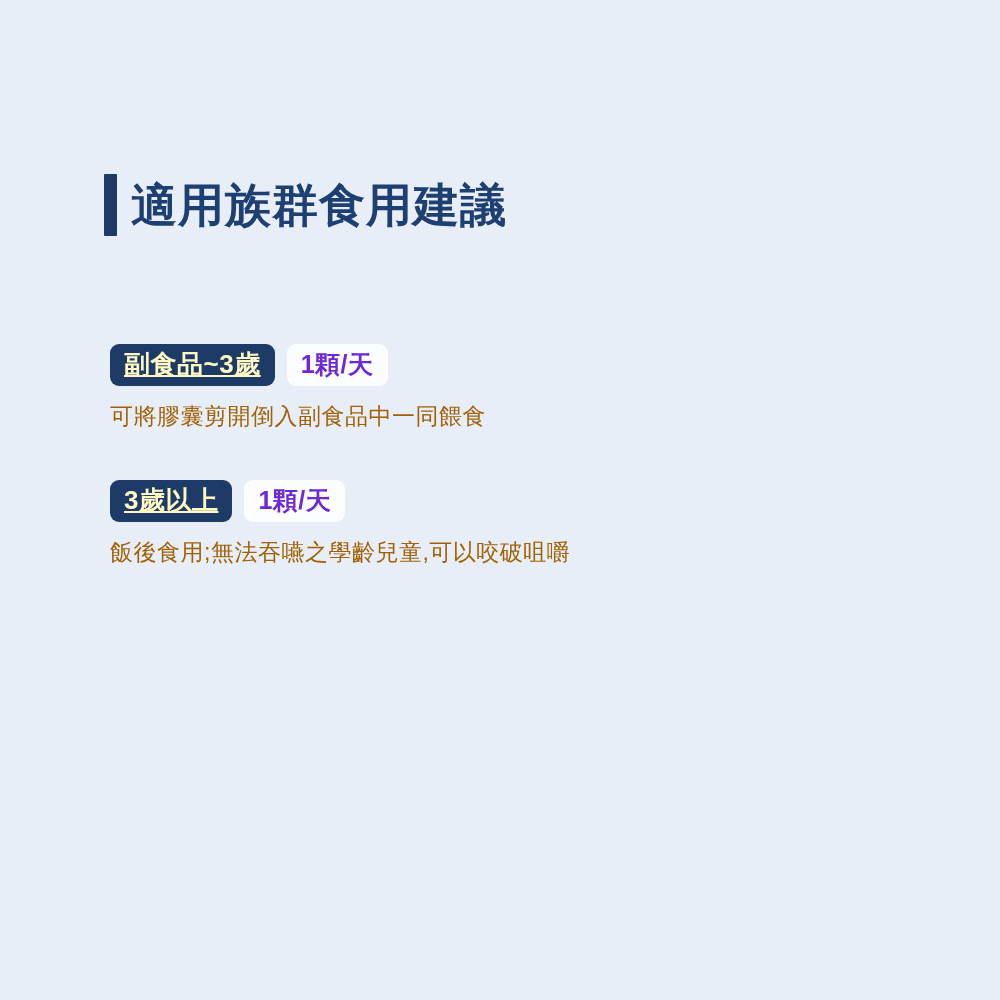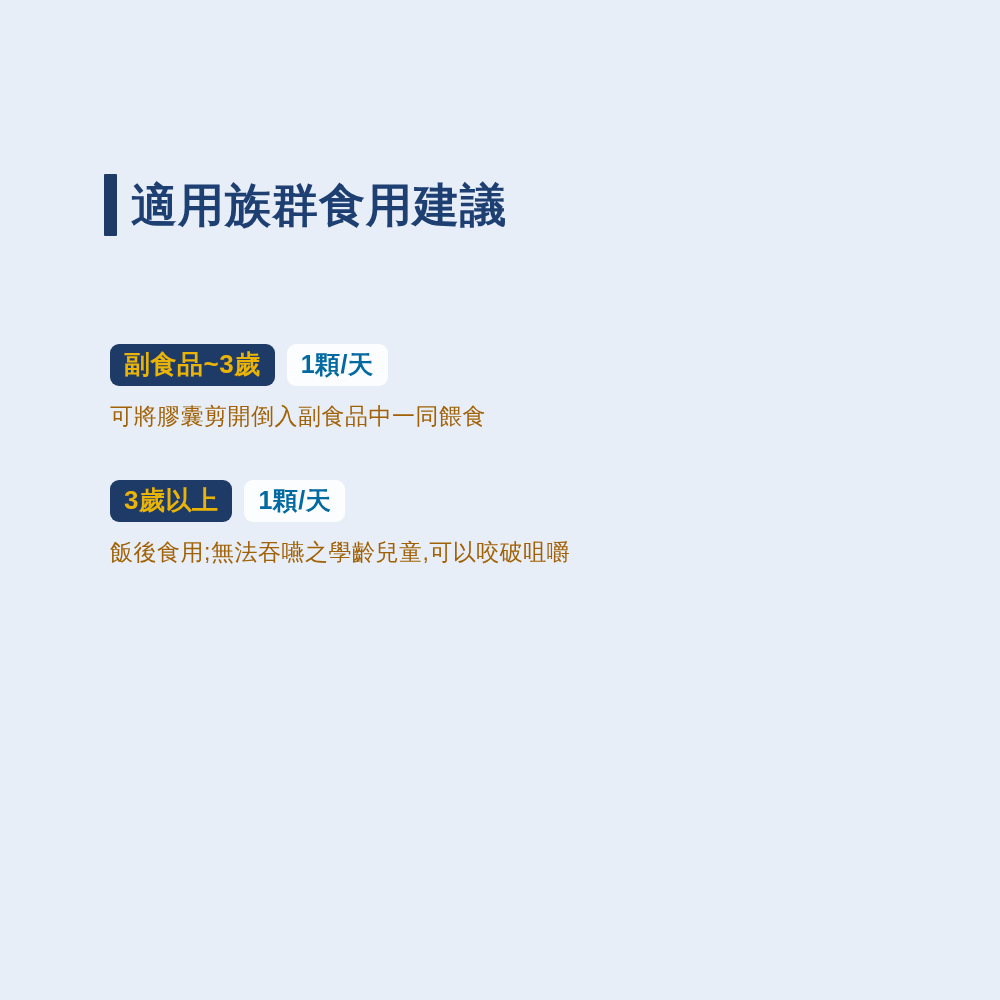--- a/index.html
+++ b/index.html
@@ -75,25 +75,26 @@
     padding: 5px 14px 7px 14px;
     border-radius: 9px;
     font-size: 26px;
     line-height: 30px;
     font-weight: 700;
     white-space: nowrap;
     letter-spacing: 0.5px;
   }
   .badge-group.primary {
     background: #1e3a66;
-    color: #eab308;
+    color: #fef9c3;
+    text-decoration: underline;
   }
   .badge-group.dose {
     background: #fcfdff;
-    color: #0369a1;
+    color: #6d28d9;
     font-weight: 700;
     font-size: 25px;
   }
 
   .desc {
     font-size: 23px;
     line-height: 40px;
     color: #a16207;
     font-weight: 500;
     letter-spacing: 0.5px;

